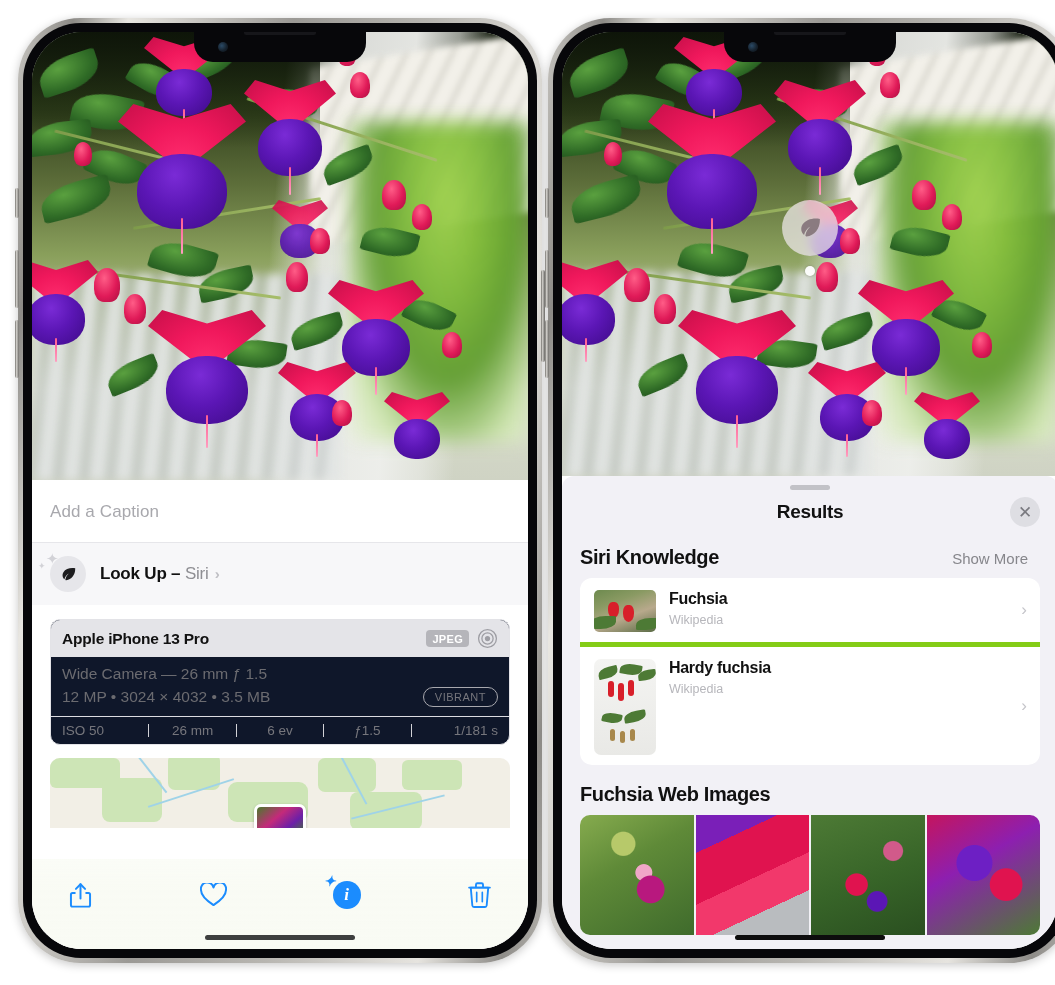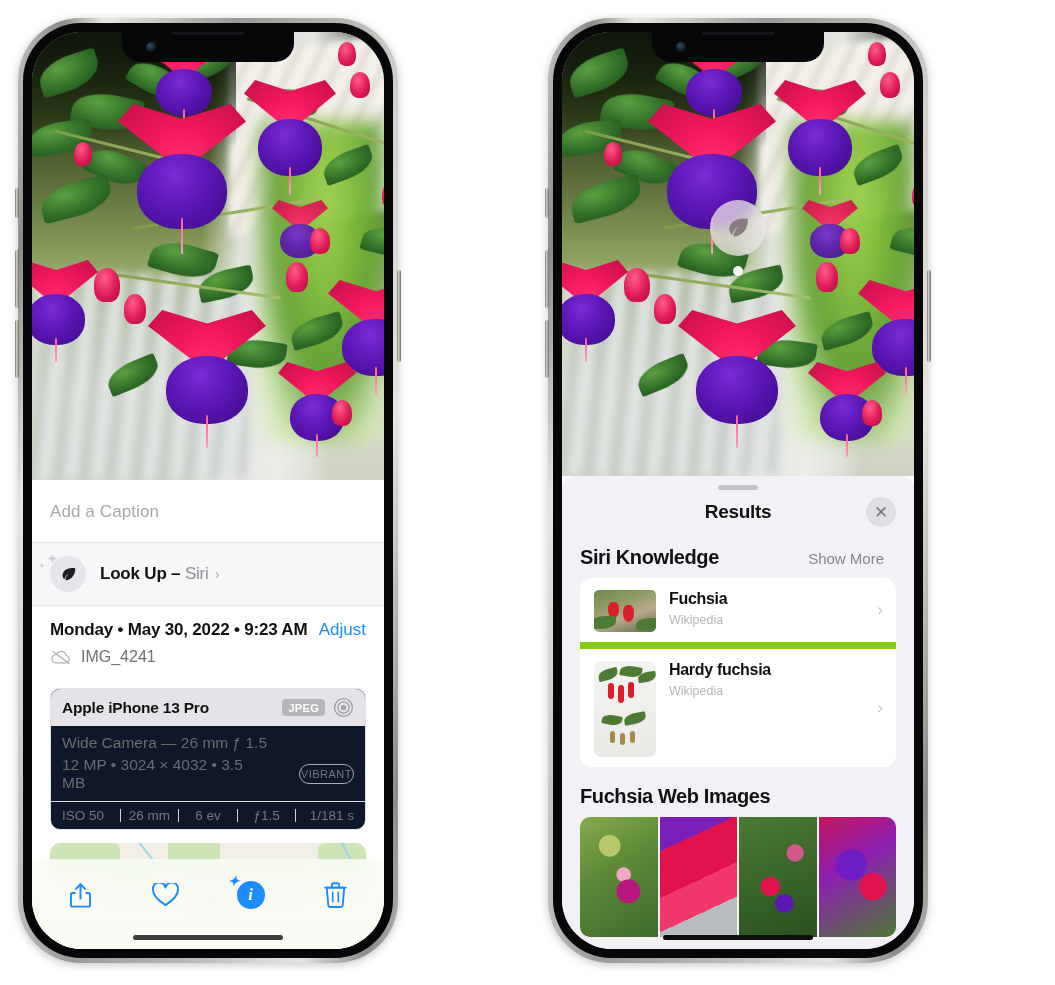--- a/index.html
+++ b/index.html
@@ -7,21 +7,21 @@
     width: 1055px; height: 985px;
     background: #ffffff;
     font-family: "Liberation Sans", sans-serif;
     overflow: hidden;
     position: relative;
   }
 
   
   .phone {
     position: absolute;
-    width: 380px; height: 945px;
+    width: 524px; height: 945px;
     border-radius: 62px;
     background: linear-gradient(100deg,#c9c7c2 0%,#8d8b87 8%,#e8e6e1 16%,#9b9995 40%,#b8b6b1 60%,#e6e4df 82%,#8e8c88 94%,#b5b3ae 100%);
     padding: 5px;
     box-shadow: 0 2px 10px rgba(0,0,0,0.22);
   }
   .phone-left  { left: 18px;  top: 18px; }
   .phone-right { left: 548px; top: 18px; }
 
   .phone-inner {
     width: 100%; height: 100%;
@@ -201,21 +201,21 @@
   .jpeg-badge {
     background:#b5b5ba; color:#fff; font-size:11px; font-weight:700;
     padding: 2.5px 6px; border-radius:4px; letter-spacing:.3px;
   }
   .cam-body { padding: 8px 11px 9px 11px; }
   .cam-lens { font-size:15.5px; color:#6b6b70; }
   .cam-row2 { display:flex; align-items:center; justify-content:space-between; margin-top:4px;gap:36px; }
   .cam-specs { font-size:15.5px; color:#6b6b70; }
   .vibrant {
     border:1px solid #a8a8ae; color:#76767c; font-size:11px;
-    padding: 3px 1px; border-radius:11px; letter-spacing:.5px; font-weight:500;
+    padding: 3px 11px; border-radius:11px; letter-spacing:.5px; font-weight:500;
   }
   .exif {
     display:flex; align-items:center; border-top:1px solid #dcdce1;
     padding: 6px 11px; font-size:13.5px; color:#76767c;
   }
   .exif span { flex:1; text-align:center; }
   .exif span:first-child { text-align:left; }
   .exif span:last-child { text-align:right; }
   .exif .div { flex:0 0 1px; background:#d2d2d7; height:13px; }
 
@@ -298,21 +298,21 @@
     display:flex; align-items:baseline; justify-content:space-between;
     padding: 12px 30px 9px 18px;
   }
   .sec-title { font-size:20px; font-weight:700; color:#111; letter-spacing:-.4px; }
   .sec-action { font-size:15px; color:#86868b; }
 
   .kn-card {
     margin: 0 18px; background:#fff; border-radius:12px; overflow:hidden;
   }
   .kn-row { display:flex; align-items:flex-start; padding: 12px 14px 10px 14px; position:relative; }
-  .kn-row + .kn-row { border-top:7px solid #84cc16; }
+  .kn-row + .kn-row { border-top:5px solid #84cc16; }
   .kn-thumb { width:62px; flex:none; border-radius:5px; overflow:hidden; margin-right:13px; position:relative; }
   .kn-thumb.a { height:42px; background: linear-gradient(160deg,#6d8a4e 0%,#8a9a63 30%,#b8a98c 60%,#5a6b45 100%); }
   .kn-thumb.b { height:96px; border-radius:7px; background: linear-gradient(180deg,#f4f4f2,#e9e9e6); }
   .kn-text { flex:1; min-width:0; padding-right:22px; }
   .kn-title { font-size:16px; font-weight:700; color:#111; letter-spacing:-.3px; margin-bottom:2px; }
   .kn-desc { font-size:14.5px; color:#8a8a8f; line-height:1.27; }
   .kn-src { font-size:12.5px; color:#b6b6bb; margin-top:5px; }
   .kn-chev { position:absolute; right:13px; top:50%; transform:translateY(-50%); color:#c5c5ca; font-size:17px; }
 
   .web-strip {
@@ -437,33 +437,20 @@
             <span class="spark s2">✦</span>
             <svg width="19" height="19" viewBox="0 0 24 24" aria-hidden="true">
               <path d="M20.5 4.2C15 3 8.3 4.6 5.6 9.1c-2.1 3.5-.9 7.3 1.3 8.8.6-2.9 2.6-5.6 5.5-7.2-2.2 1.9-3.7 4.4-4.3 7.4-.2.8.3 1.3 1 1.2 6.6-.9 11.6-6.4 11.4-15.1z" fill="#1d1d1f"></path>
             </svg>
           </div>
           <div class="lookup-text">
             <span>Look Up – </span><span class="sub">Siri</span><span class="chev-gray">›</span>
           </div>
         </div>
 
-        <div class="meta-block">
-          <div class="meta-line1">
-            <span class="meta-date">Monday • May 30, 2022 • 9:23 AM</span>
-            <span class="adjust">Adjust</span>
-          </div>
-          <div class="meta-line2">
-            <svg width="22" height="16" viewBox="0 0 26 18">
-              <path d="M7 16h11.5a4.3 4.3 0 0 0 .6-8.55A6.1 6.1 0 0 0 7.4 6.1 4.7 4.7 0 0 0 7 16z" fill="none" stroke="#b4b4b9" stroke-width="1.5"></path>
-              <line x1="3.5" y1="2.5" x2="22.5" y2="16.5" stroke="#b4b4b9" stroke-width="1.6" stroke-linecap="round"></line>
-            </svg>
-            <span class="meta-file">IMG_4241</span>
-          </div>
-        </div>
 
         <div class="cam-card">
           <div class="cam-head">
             <span class="cam-model">Apple iPhone 13 Pro</span>
             <span class="cam-head-right">
               <span class="jpeg-badge">JPEG</span>
               <svg width="21" height="21" viewBox="0 0 24 24">
                 <circle cx="12" cy="12" r="10.2" fill="none" stroke="#9e9ea4" stroke-width="1.5"></circle>
                 <circle cx="12" cy="12" r="6.4" fill="none" stroke="#9e9ea4" stroke-width="1.5"></circle>
                 <circle cx="12" cy="12" r="3" fill="#9e9ea4"></circle>

